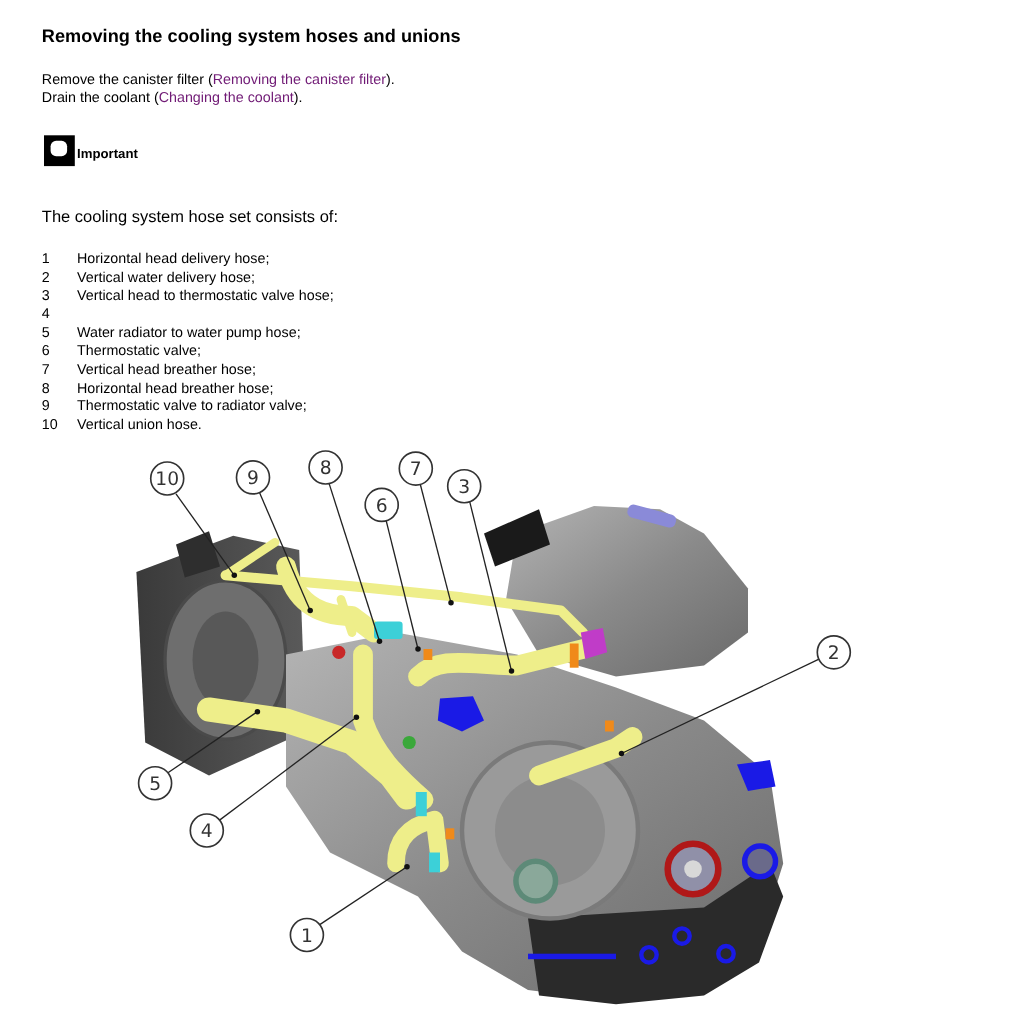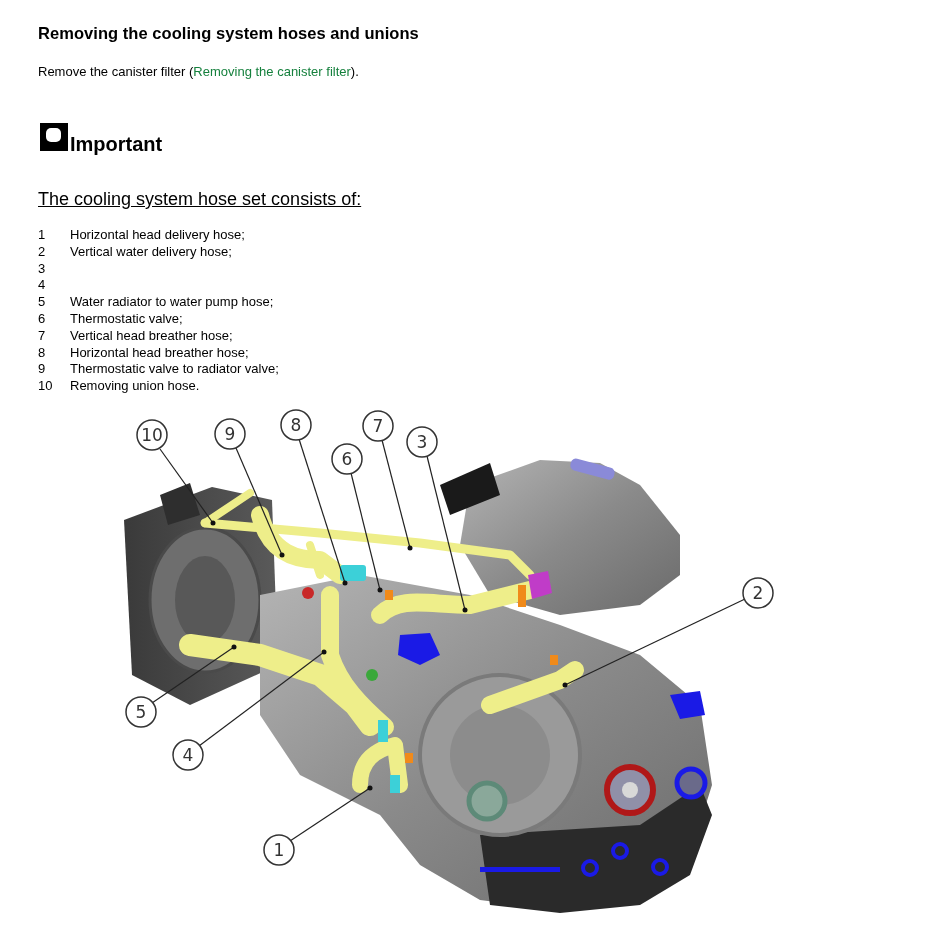--- a/index.html
+++ b/index.html
@@ -2,63 +2,67 @@
 <html><head>
 <meta charset="utf-8">
 <style>
   html, body { margin: 0; padding: 0; background: #ffffff; }
   body { width: 932px; height: 932px; position: relative; overflow: hidden;
          font-family: "Liberation Sans", sans-serif; color: #000; }
   .page { position: absolute; left: 0; top: 15px; width: 764px; height: 932px; }
   h1.title { position: absolute; left: 38px; top: 9px; margin: 0;
              font-size: 16.5px; font-weight: bold; letter-spacing: 0.05px; }
   .prereq { position: absolute; left: 38px; font-size: 13px; line-height: 17px; white-space: nowrap; }
-  .prereq a { color: #15803d; text-decoration: none; }
+  .prereq a { color: #701a75; text-decoration: none; }
   .important { position: absolute; left: 38px; top: 106px; height: 28px; }
   .imp-icon { position: absolute; left: 2px; top: 2px; width: 28px; height: 28px; background: #000; }
   .imp-icon::after { content: ""; position: absolute; left: 6px; top: 5px; width: 15px; height: 14px;
                      background: #fff; border-radius: 5px; }
-  .imp-label { position: absolute; left: 32px; top: 12px; font-size: 20px; font-weight: bold; white-space: nowrap; }
+  .imp-label { position: absolute; left: 32px; top: 12px; font-size: 12px; font-weight: bold; white-space: nowrap; }
   .imp-text { position: absolute; left: 38px; top: 138px; font-size: 13px; white-space: nowrap; }
-  .intro { position: absolute; left: 38px; top: 174px; font-size: 18px; white-space: nowrap; text-decoration: underline; }
+  .intro { position: absolute; left: 38px; top: 174px; font-size: 15px; white-space: nowrap; }
   ol.hoses { position: absolute; left: 38px; top: 212px; margin: 0; padding: 0; list-style: none; }
   ol.hoses li { font-size: 13px; line-height: 16.8px; white-space: nowrap; display: flex; }
   ol.hoses li .num { width: 32px; display: inline-block; }
   .figure { position: absolute; left: 0; top: 390px; width: 932px; height: 542px; }
   .figure svg { position: absolute; left: 0; top: 0; }
   .callout text { font-family: "DejaVu Sans", sans-serif; font-size: 17px; fill: #333; }
 </style>
 </head>
 <body>
 
 <div class="page">
   <h1 class="title">Removing the cooling system hoses and unions</h1>
 
   <div class="prereq" style="top:48px;">
     <span>Remove the canister filter (</span><a href="#">Removing the canister filter</a><span>).</span>
   </div>
+  <div class="prereq" style="top:65px;">
+    <span>Drain the coolant (</span><a href="#">Changing the coolant</a><span>).</span>
+  </div>
 
   <div class="important">
     <div class="imp-icon"></div>
     <span class="imp-label">Important</span>
   </div>
 
   <div class="intro">The cooling system hose set consists of:</div>
 
   <ol class="hoses">
     <li>
         <span class="num">1</span>
         <span>Horizontal head delivery hose;</span>
       </li>
     <li>
         <span class="num">2</span>
         <span>Vertical water delivery hose;</span>
       </li>
     <li>
         <span class="num">3</span>
+        <span>Vertical head to thermostatic valve hose;</span>
       </li>
     <li>
         <span class="num">4</span>
       </li>
     <li>
         <span class="num">5</span>
         <span>Water radiator to water pump hose;</span>
       </li>
     <li>
         <span class="num">6</span>
@@ -71,21 +75,21 @@
     <li>
         <span class="num">8</span>
         <span>Horizontal head breather hose;</span>
       </li>
     <li>
         <span class="num">9</span>
         <span>Thermostatic valve to radiator valve;</span>
       </li>
     <li>
         <span class="num">10</span>
-        <span>Removing union hose.</span>
+        <span>Vertical union hose.</span>
       </li>
   </ol>
 
   <div class="figure">
     <svg width="932" height="542" viewBox="0 390 932 542" xmlns="http://www.w3.org/2000/svg">
       <defs>
         <linearGradient id="gEng" x1="0" y1="0" x2="1" y2="1">
           <stop offset="0" stop-color="#b4b4b4"></stop>
             <stop offset="0.5" stop-color="#8a8a8a"></stop>
             <stop offset="1" stop-color="#6a6a6a"></stop>

